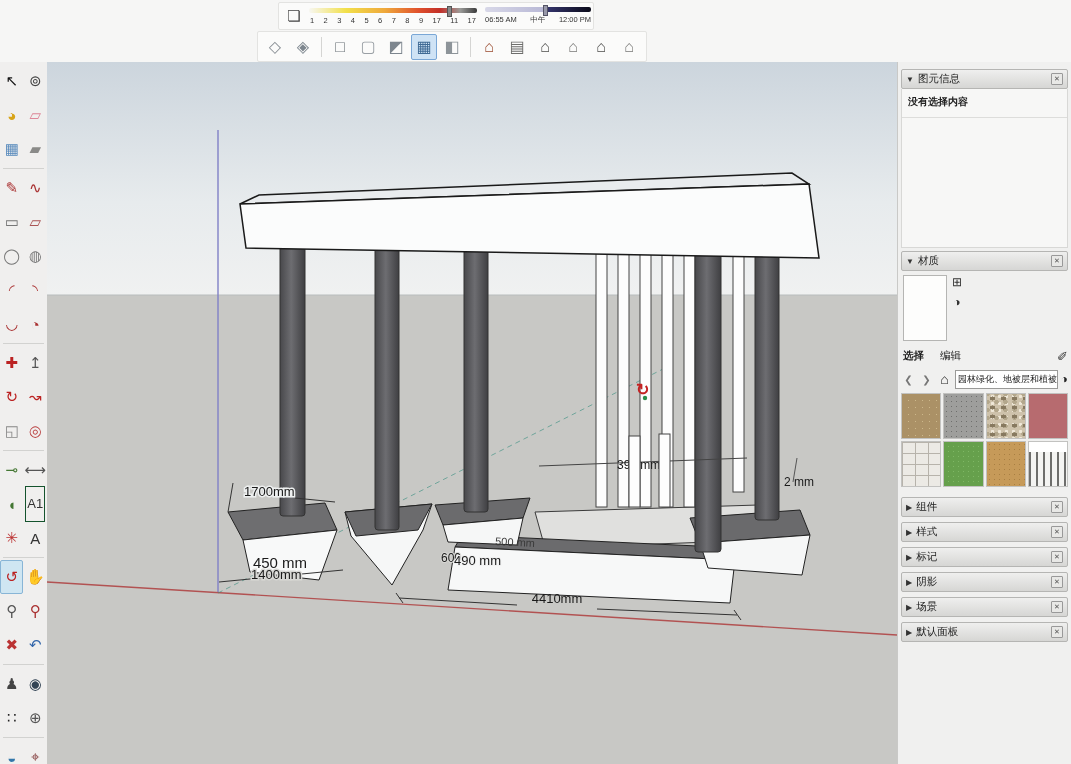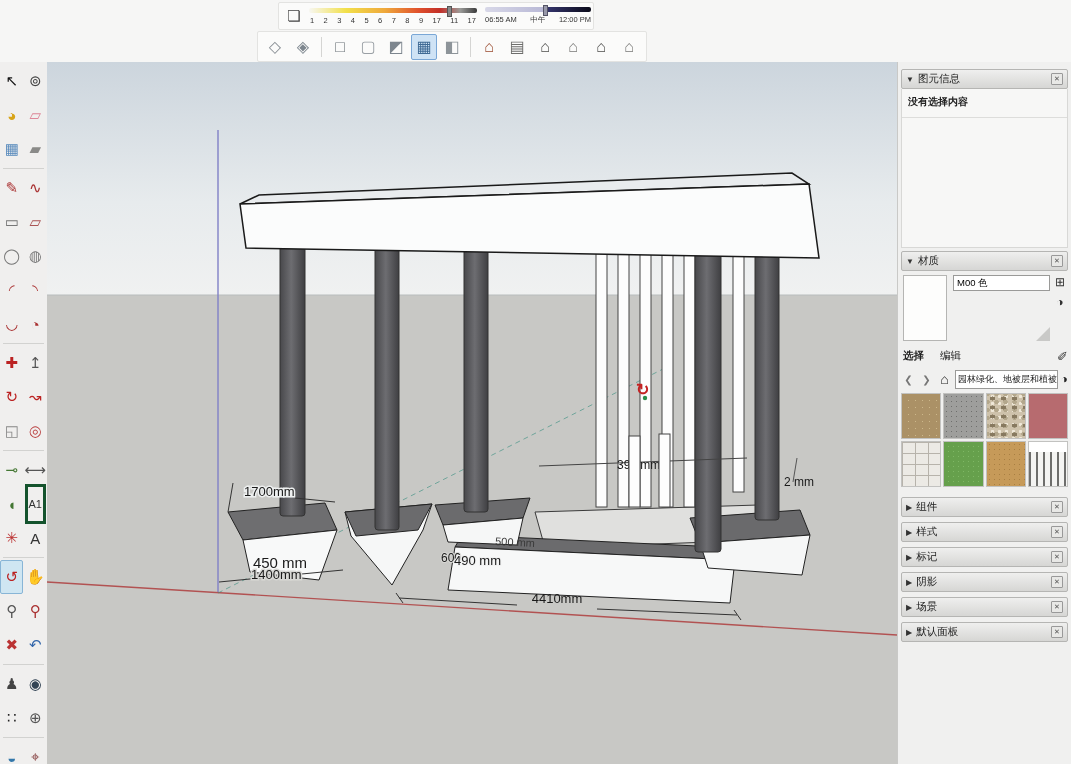--- a/index.html
+++ b/index.html
@@ -28,21 +28,21 @@
            font-size:16px;border:1px solid transparent;border-radius:2px;cursor:default;}
   .tb-icon.selected{background:#cfe3f5;border-color:#7aa7d6;}
   .tb-sep{width:1px;height:20px;background:#d5d5d3;margin:0 4px;}
   
   .left-toolbar{position:absolute;left:0;top:62px;width:47px;height:702px;background:#f0efee;
                 border-right:1px solid #cfcfce;display:grid;grid-template-columns:repeat(2,1fr);
                 align-content:start;padding-top:2px;}
   .tool-cell{height:32px;display:flex;align-items:center;justify-content:center;font-size:15px;
              border:1px solid transparent;border-radius:2px;}
   .tool-cell.selected{background:#cfe6f2;border-color:#88b5d6;}
-  .tool-cell .boxed{font-size:11px;border:3px solid #14532d;padding:12px 1px;line-height:10px;}
+  .tool-cell .boxed{font-size:13px;border:1px solid #14532d;padding:12px 1px;line-height:10px;}
   .tool-sep{grid-column:1/-1;height:1px;background:#d2d2d0;margin:2px 3px;}
   
   .viewport{position:absolute;left:47px;top:62px;width:850px;height:702px;}
   
   .right-panel{position:absolute;left:897px;top:62px;width:174px;height:702px;background:#f0f0ef;
                border-left:1px solid #c9c9c7;box-sizing:border-box;padding:4px 3px 0 3px;font-size:11px;}
   .rp-title-bar{height:18px;background:linear-gradient(#e9e9e8,#d2d2d0);border:1px solid #b9b9b7;
                 display:flex;align-items:center;padding:0 3px;font-size:10px;color:#333;}
   .rp-title-bar .grow{flex:1;}
   .pin-icon{color:#555;font-size:9px;margin-right:3px;}
@@ -383,24 +383,20 @@
 
   <div class="rp-bar">
     <span class="arrow">▼</span>
     <span>材质</span>
     <span class="grow"></span>
     <span class="close-x">✕</span>
   </div>
 
   <div class="mat-body">
     <div class="mat-swatch"></div>
-    <div class="mat-mid">
-      <input class="mat-name" value="M00 色" style="">
-      <div class="mat-fold"></div>
-    </div>
     <div class="mat-icons">
       <span>⊞</span>
       <span>◑</span>
     </div>
   </div>
 
   <div class="mat-tabs" id="mat-tabs">
       <span class="mat-tab active">选择</span>
       <span class="mat-tab">编辑</span>
       <span class="grow"></span>

